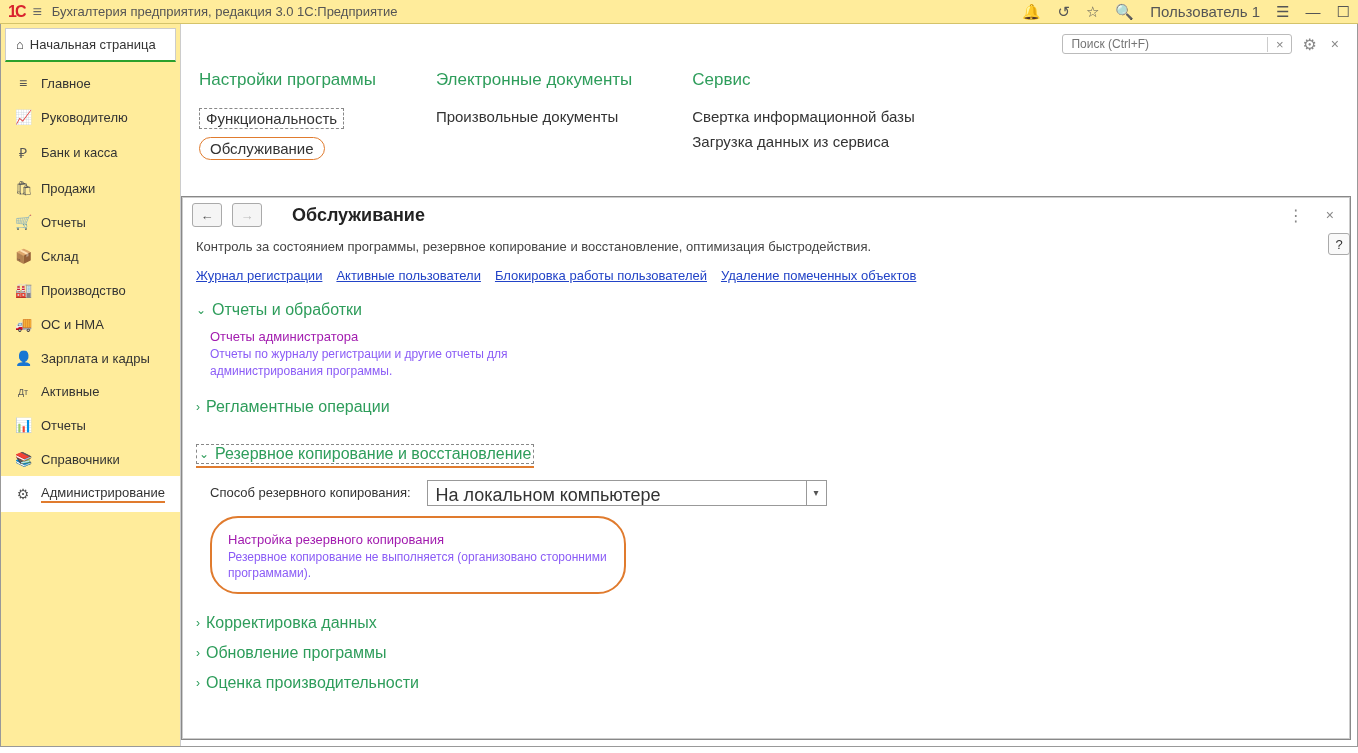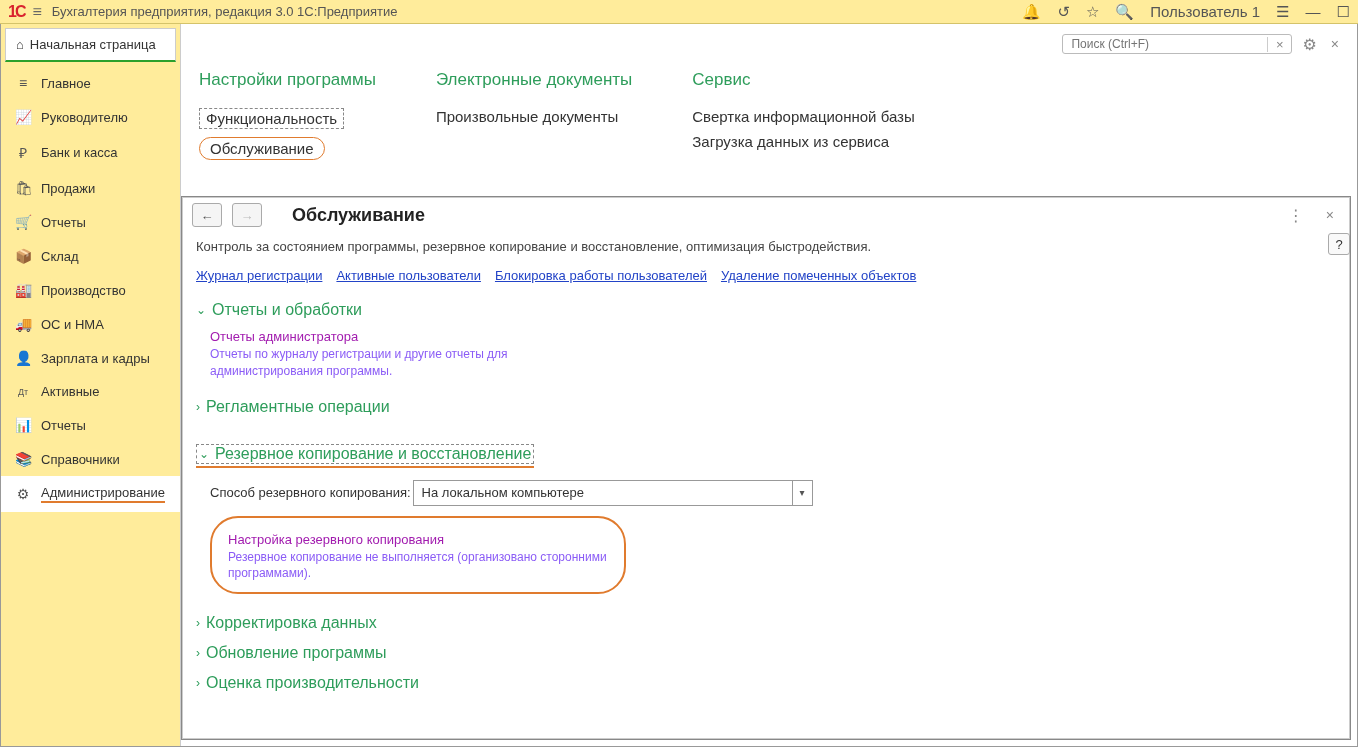--- a/index.html
+++ b/index.html
@@ -55,24 +55,24 @@
 
 .section-head { color: #2e9d5b; font-size: 16px; display:flex; align-items:center; gap:6px; margin: 10px 0 6px 0; cursor:pointer;}
 .section-head .chev { color:#2e9d5b; font-size:12px;}
 .section-head.underlined { border-bottom: 2px solid #e07b2e; padding-bottom:2px; display:inline-flex;}
 .section-head .dashbox { border:1px dashed #888; padding:0 2px; display:inline-flex; align-items:center; gap:6px;}
 
 .indent { margin-left: 14px; }
 .sublink { color:#a21caf; font-size:13px; cursor:pointer; display:inline-block; margin-top:4px;}
 .subdesc { color:#8b5cf6; font-size:12px; line-height:1.4; margin-top:2px; max-width:380px;}
 
-.formrow { display:flex; align-items:center; gap:2px; margin:6px 0 10px 14px;}
+.formrow { display:flex; align-items:center; gap:16px; margin:6px 0 10px 14px;}
 .formrow label { font-size:13px; color:#333; }
 .selectbox { display:flex; width:400px; height:26px; border:1px solid #999; }
-.selectbox .val { flex:1; padding:4px 8px; font-size:13px; color:#333; }
+.selectbox .val { flex:1; padding:4px 8px; font-size:18px; color:#333; }
 .selectbox .dd { width:20px; border-left:1px solid #999; display:flex; align-items:center; justify-content:center; color:#555; cursor:pointer; font-size:10px;}
 
 .two-col { display:flex; gap:60px; margin-left:14px; margin-bottom:20px;}
 .two-col .cell { max-width: 420px; }
 
 .bigoval { border: 2px solid #e07b2e; border-radius: 28px; padding: 10px 16px; }
 </style>
 </head>
 <body>
 

